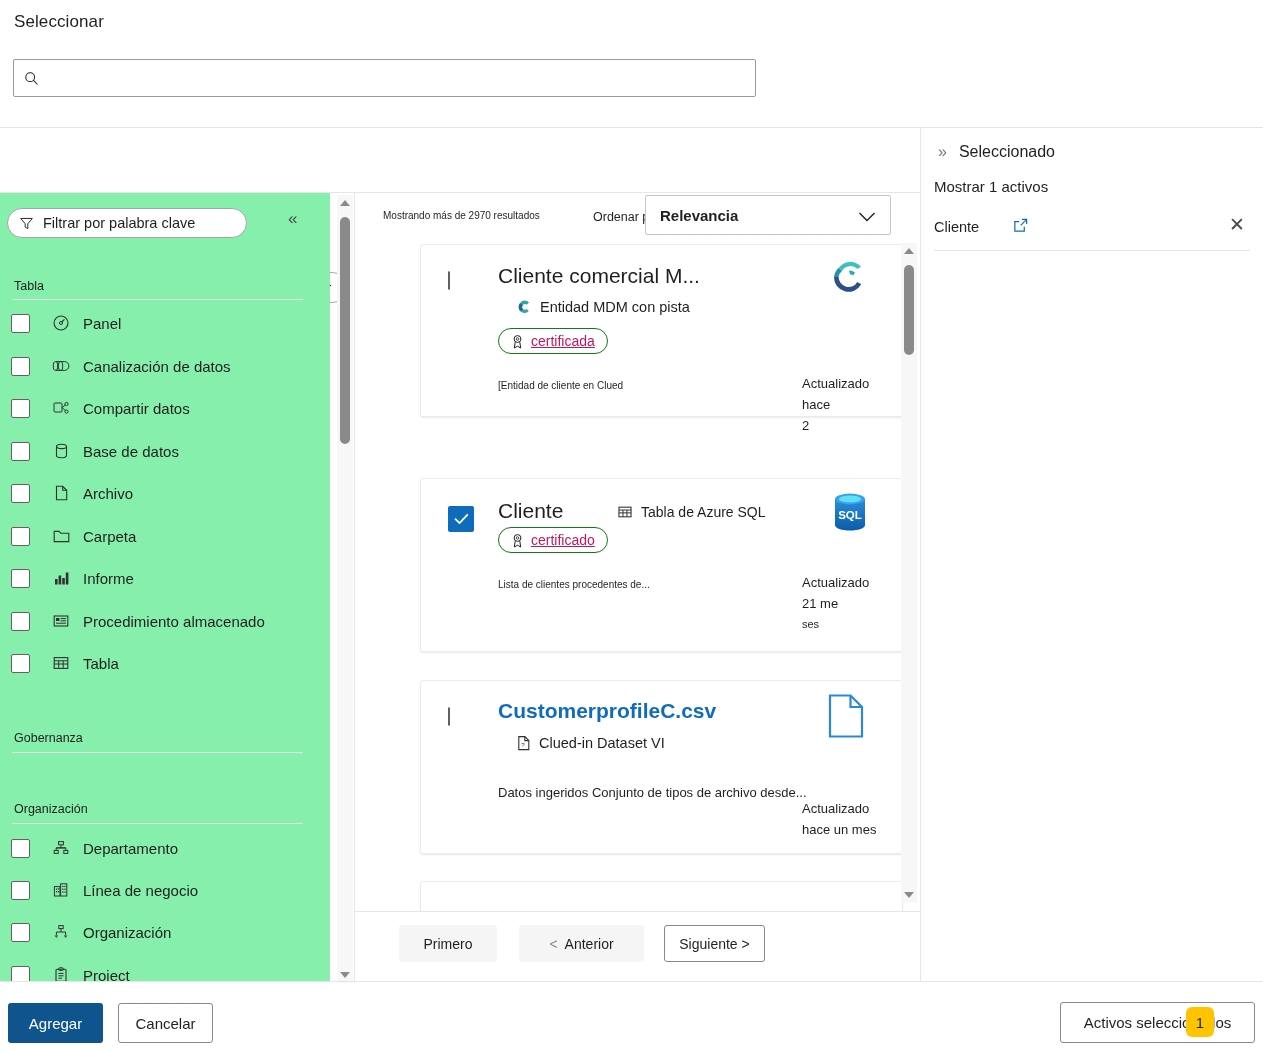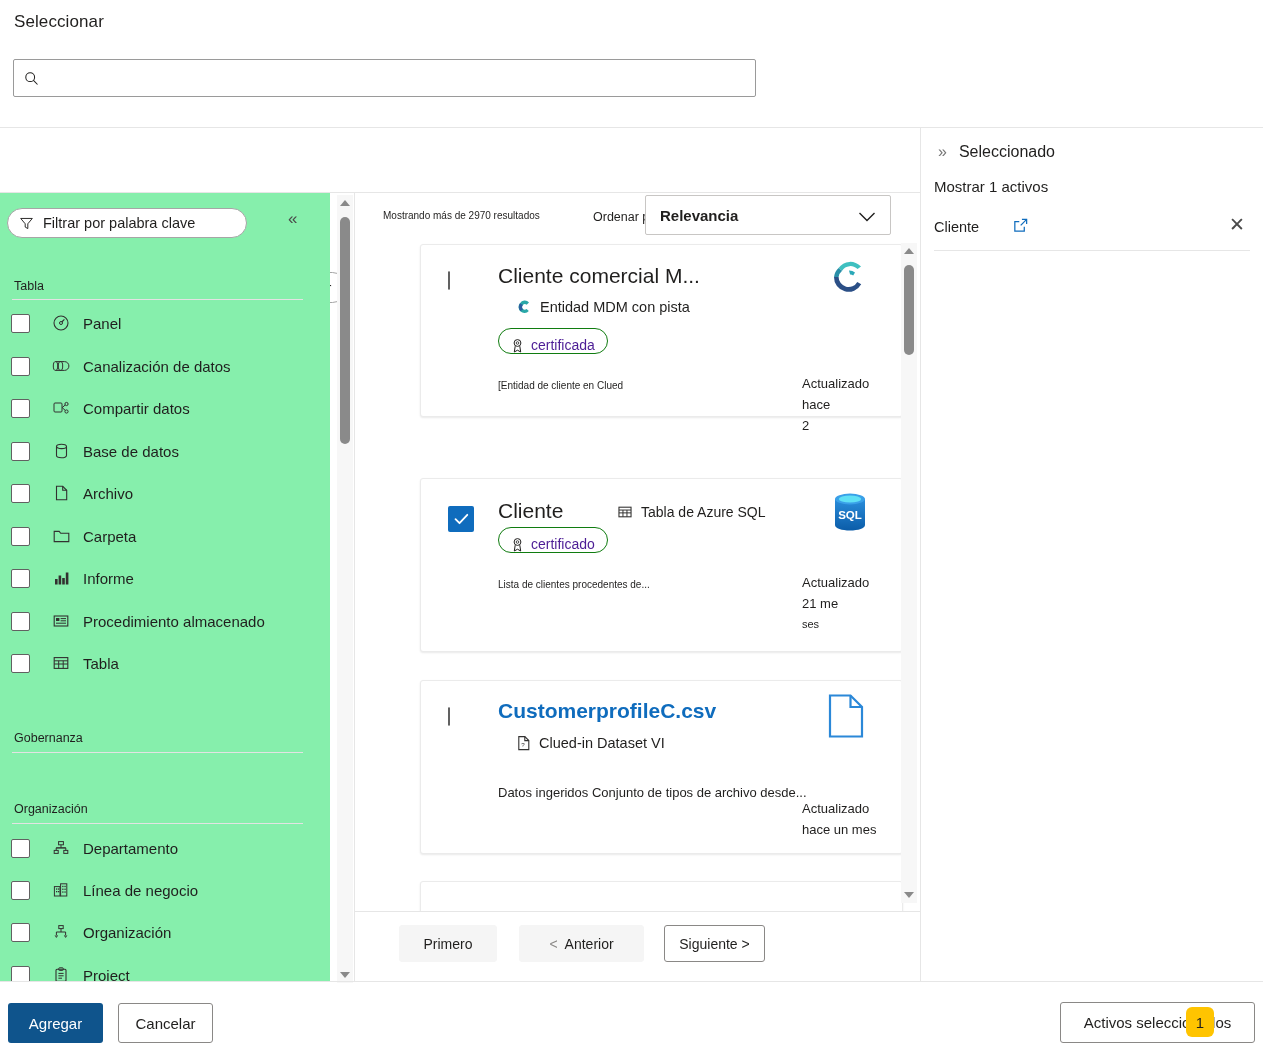--- a/index.html
+++ b/index.html
@@ -118,23 +118,23 @@
   .cbx-checked{
     width:26px;height:26px;background:#0f6cbd;border-radius:2px;
     display:flex;align-items:center;justify-content:center;
   }
   .cbx-big{width:26px;height:26px;border:1px solid #616161;border-radius:2px;background:#fff;box-sizing:border-box;}
   .card .ctitle{position:absolute;font-size:21px;color:#201f1e;white-space:nowrap;}
   .card .ctitle.link{color:#0f6cbd;font-weight:700;}
   .card .ctype{position:absolute;display:flex;align-items:center;font-size:14.5px;color:#201f1e;white-space:nowrap;}
   .card .ctype .ti{margin-right:8px;display:flex;align-items:center;}
   .badge-cert{
-    position:absolute;display:inline-flex;align-items:flex-end;height:26px;
+    position:absolute;display:inline-flex;align-items:center;height:26px;
     border:1px solid #107c10;border-radius:13px;background:#fff;padding:0 12px;
-    font-size:14px;color:#4c1d95;box-sizing:border-box;white-space:nowrap;
+    font-size:14px;color:#be185d;box-sizing:border-box;white-space:nowrap;text-decoration:underline;
   }
   .badge-cert .bi{margin-right:7px;display:flex;align-items:center;}
   .card .cdesc{position:absolute;font-size:10px;color:#201f1e;white-space:nowrap;}
   .card .cupd{position:absolute;font-size:13px;color:#201f1e;line-height:21px;text-align:left;white-space:nowrap;}
   .card .clogo{position:absolute;}
 
   
   .pg-rule{position:absolute;left:355px;top:911px;width:565px;height:1px;background:#e6e6e6;}
   .pager{position:absolute;left:367px;top:912px;width:565px;height:69px;background:#fff;}
   .pbtn{

